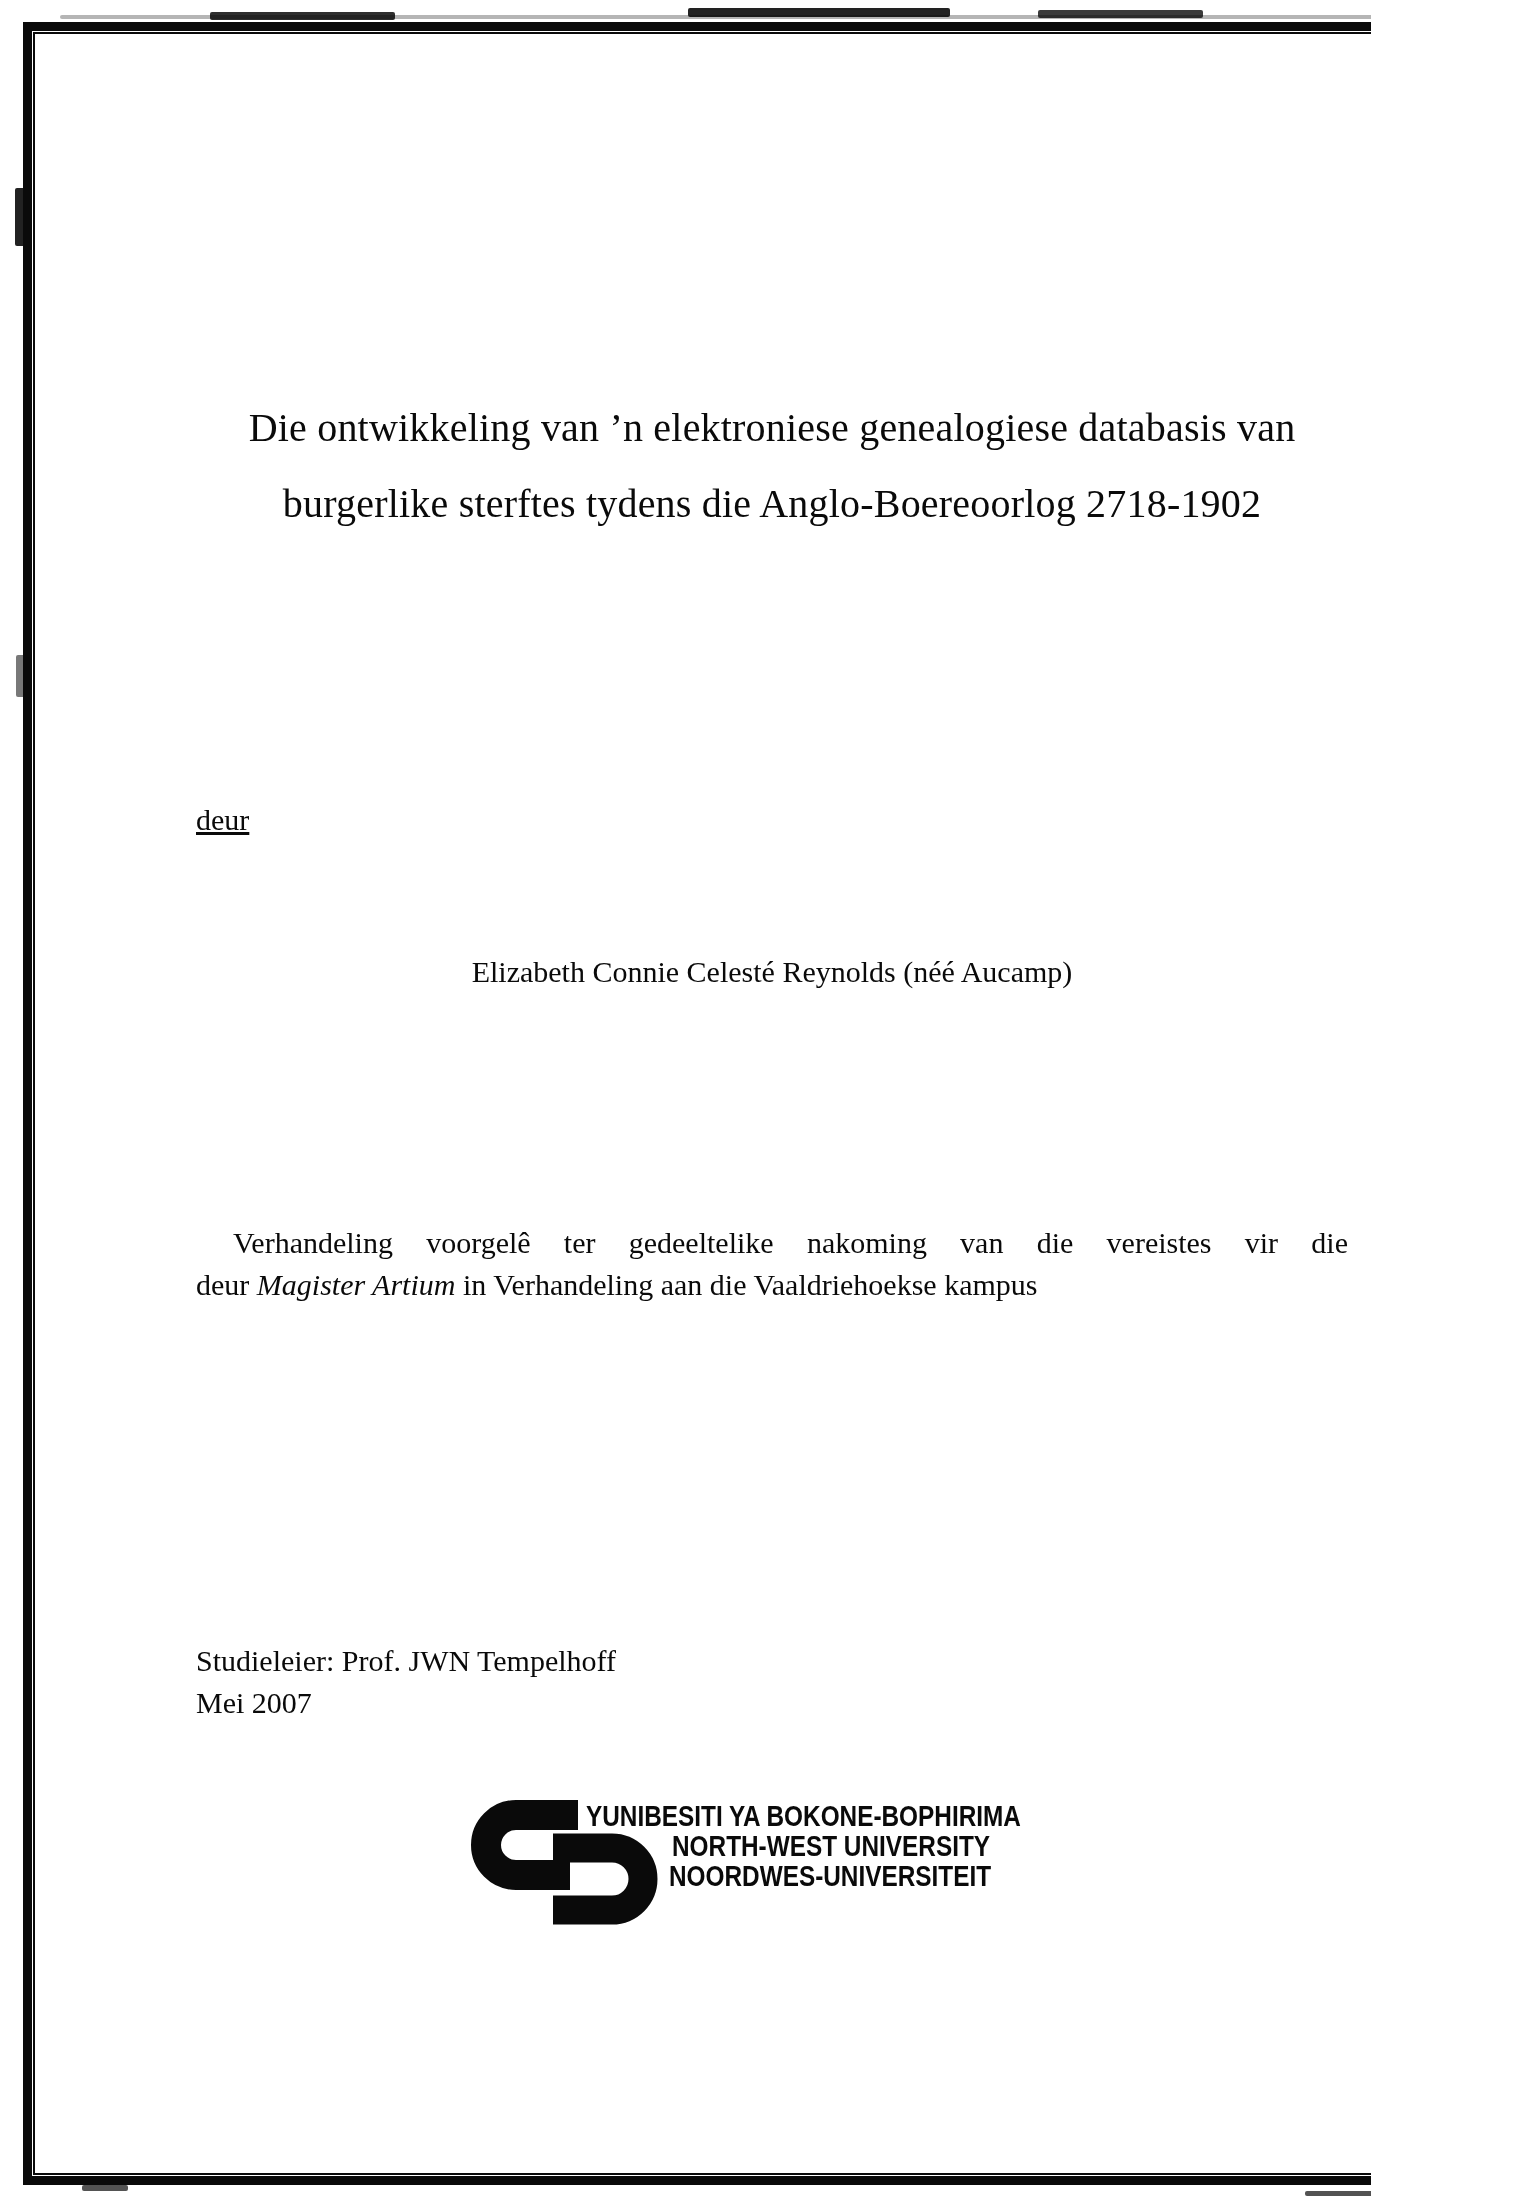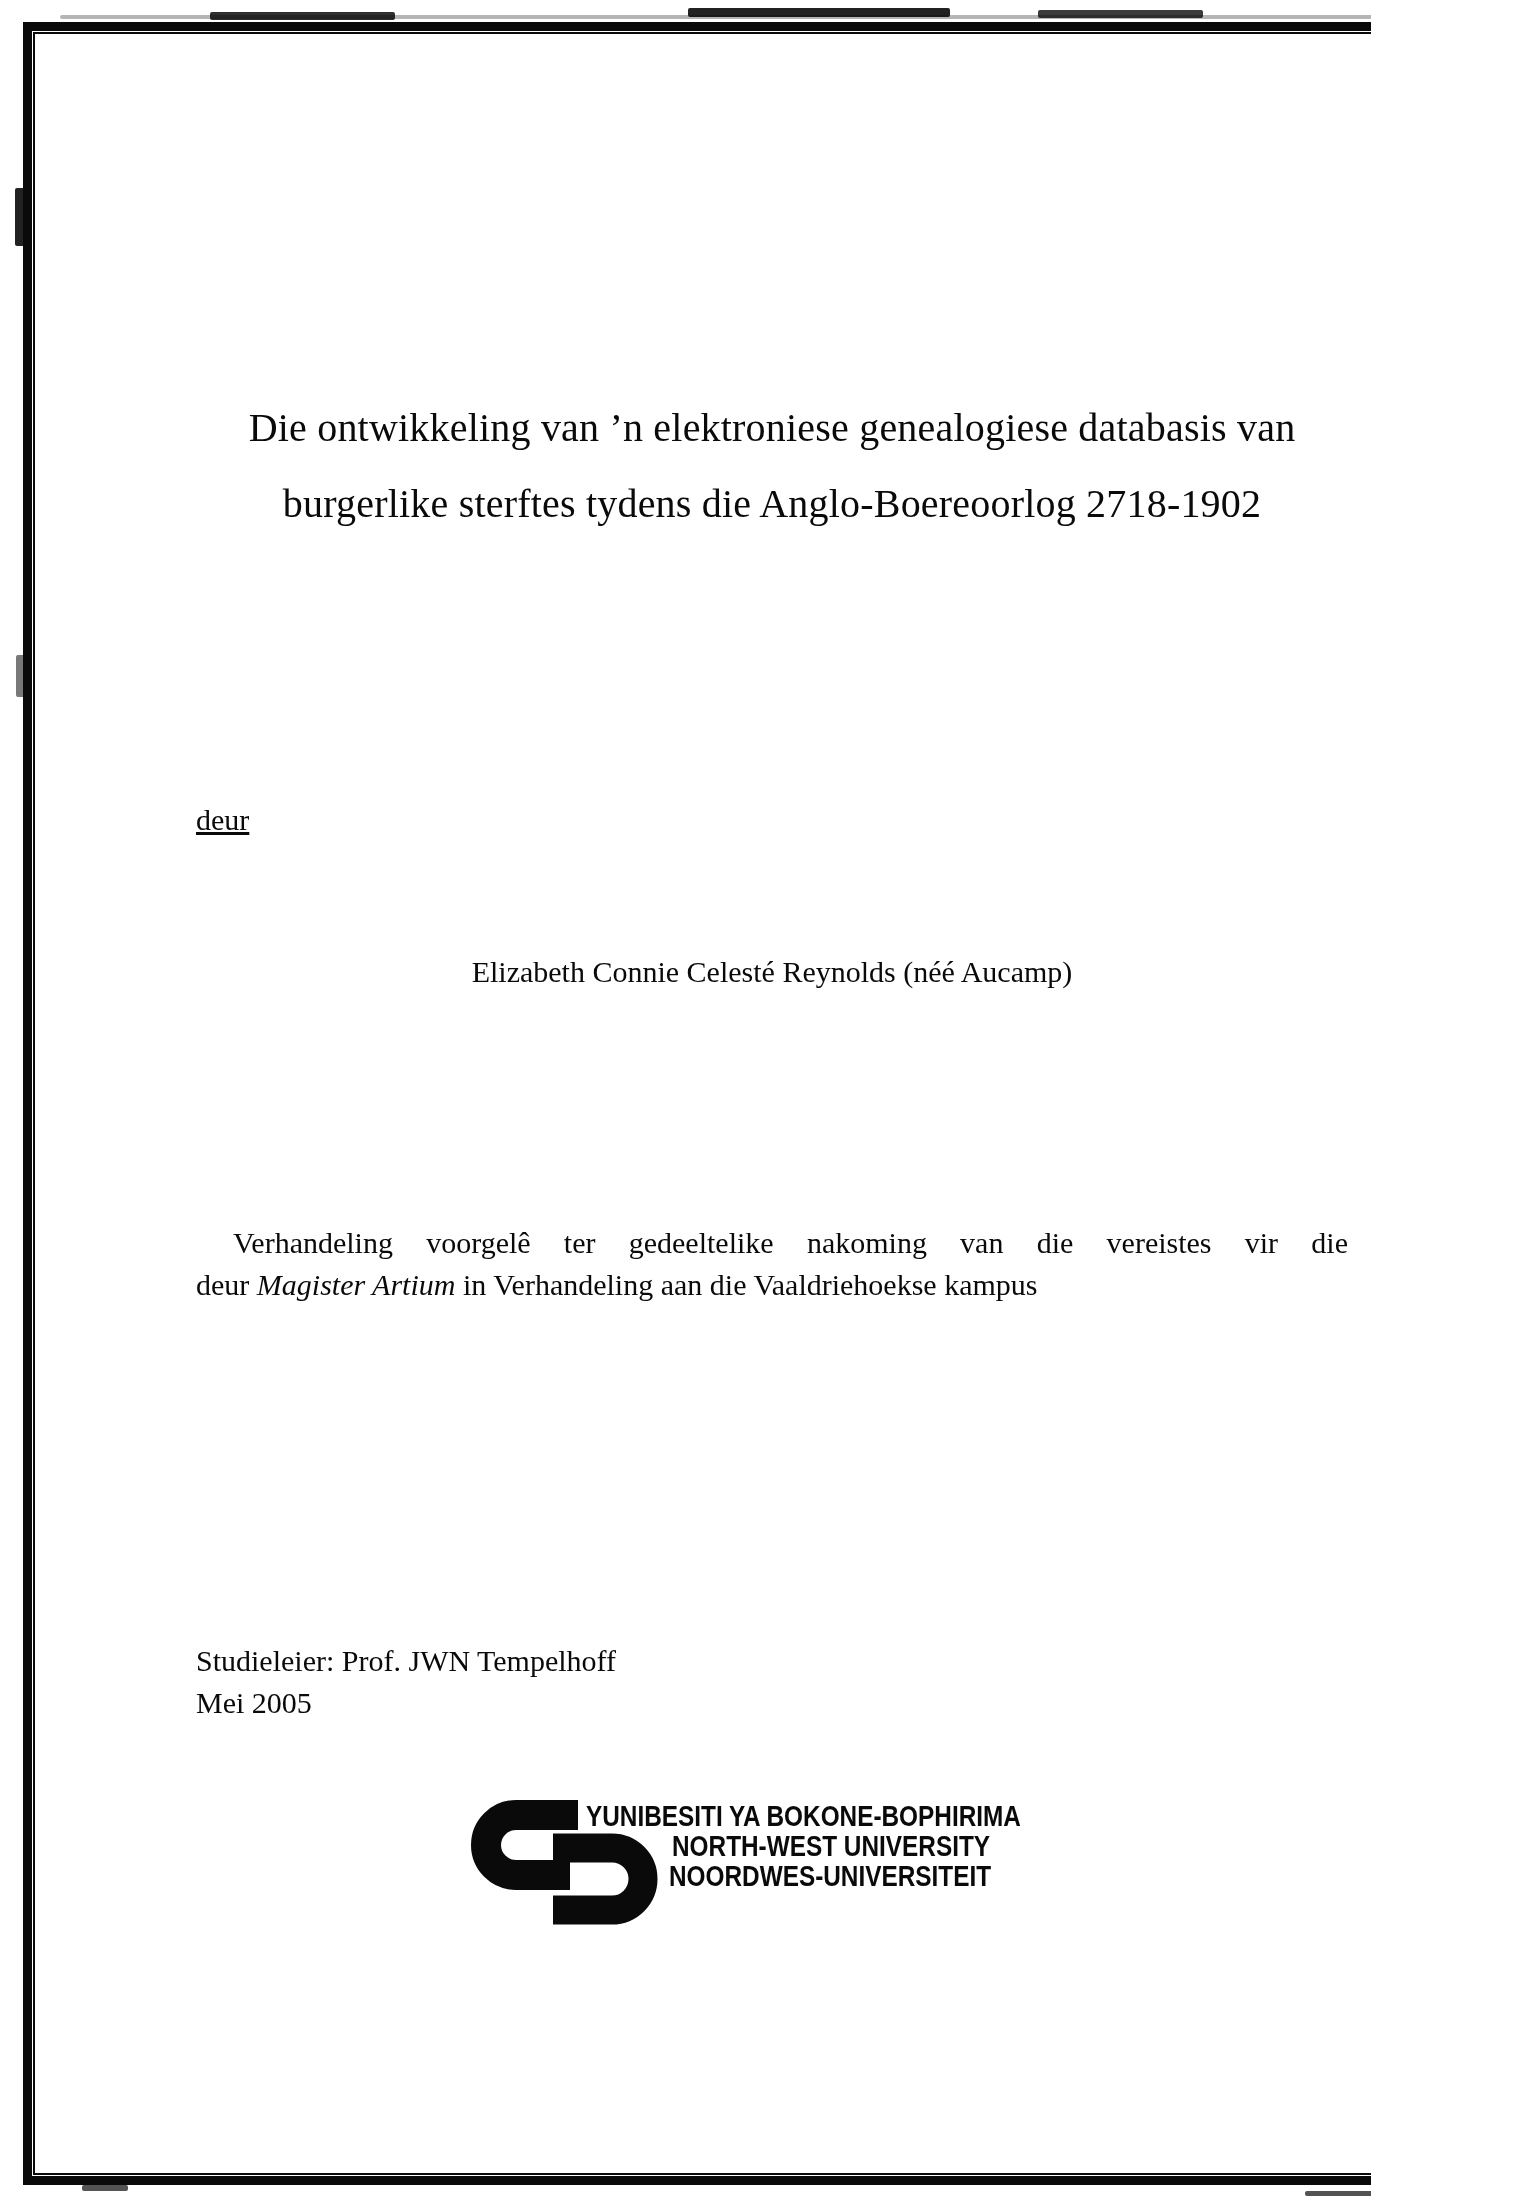--- a/index.html
+++ b/index.html
@@ -166,21 +166,21 @@
 
   <div class="author">Elizabeth Connie Celesté Reynolds (néé Aucamp)</div>
 
   <div class="statement">
     <div class="stmt-line1">Verhandeling voorgelê ter gedeeltelike nakoming van die vereistes vir die</div>
     <div class="stmt-line2"><span>deur </span><span class="italic">Magister Artium</span><span> in Verhandeling aan die Vaaldriehoekse kampus</span></div>
   </div>
 
   <div class="supervisor">
     <div>Studieleier: Prof. JWN Tempelhoff</div>
-    <div>Mei 2005</div>
+    <div>Mei 2007</div>
   </div>
 
   <div class="logo">
     <svg class="logo-mark" viewBox="0 0 196 132" xmlns="http://www.w3.org/2000/svg" aria-hidden="true">
       <path d="M 112 19 H 50 A 30 30 0 0 0 50 79 H 104" fill="none" stroke="#0a0a0a" stroke-width="30" stroke-linecap="butt"></path>
       <path d="M 87 52 H 146 A 31 31 0 0 1 146 114 H 87" fill="none" stroke="#0a0a0a" stroke-width="29" stroke-linecap="butt"></path>
     </svg>
     <div class="logo-line logo-line1">YUNIBESITI YA BOKONE-BOPHIRIMA</div>
     <div class="logo-line logo-line2">NORTH-WEST UNIVERSITY</div>
     <div class="logo-line logo-line3">NOORDWES-UNIVERSITEIT</div>

